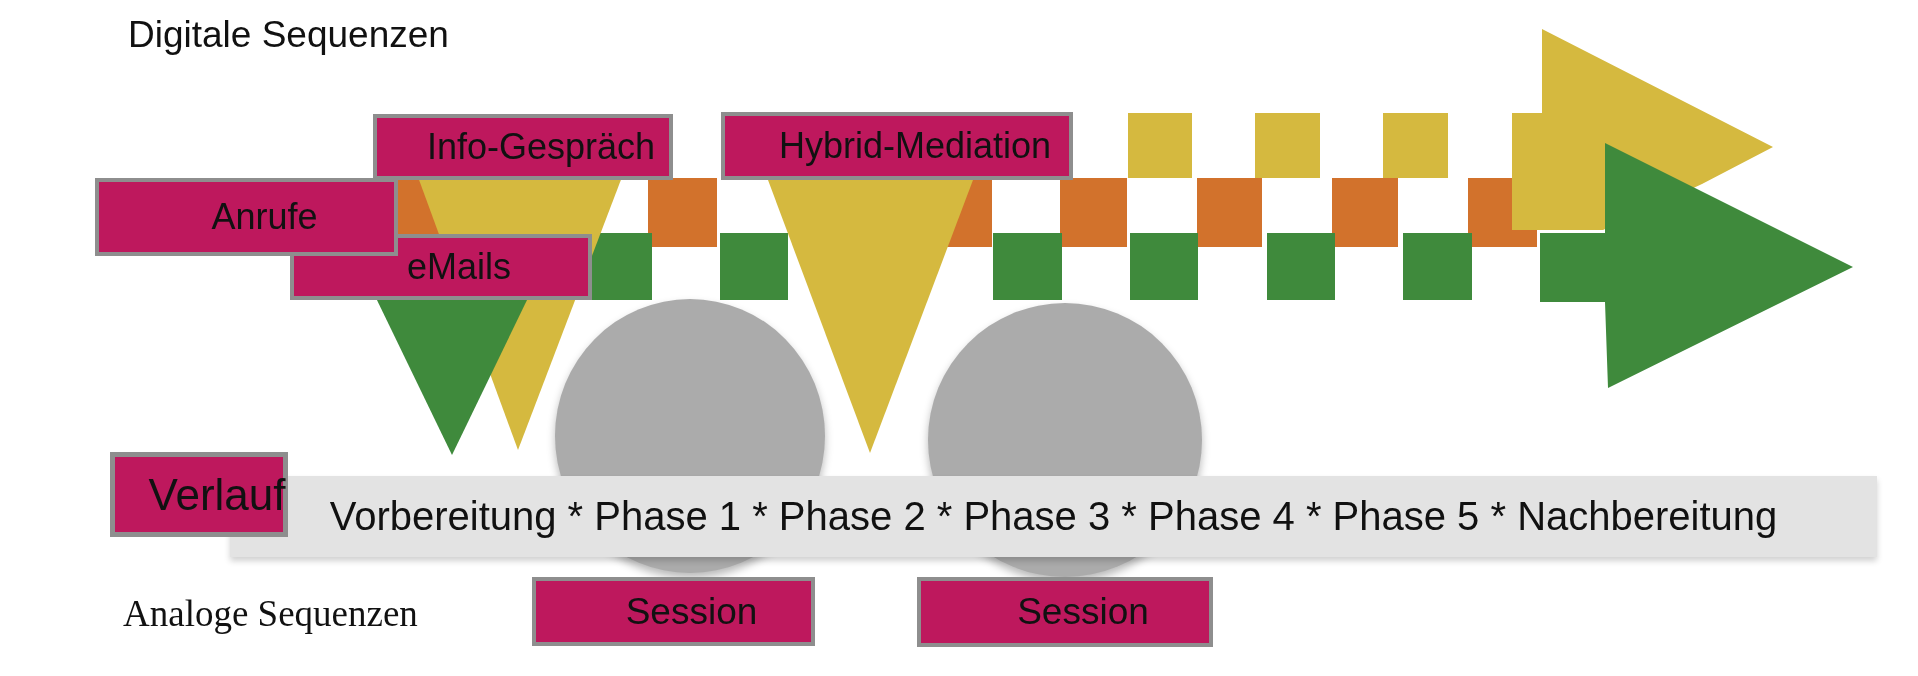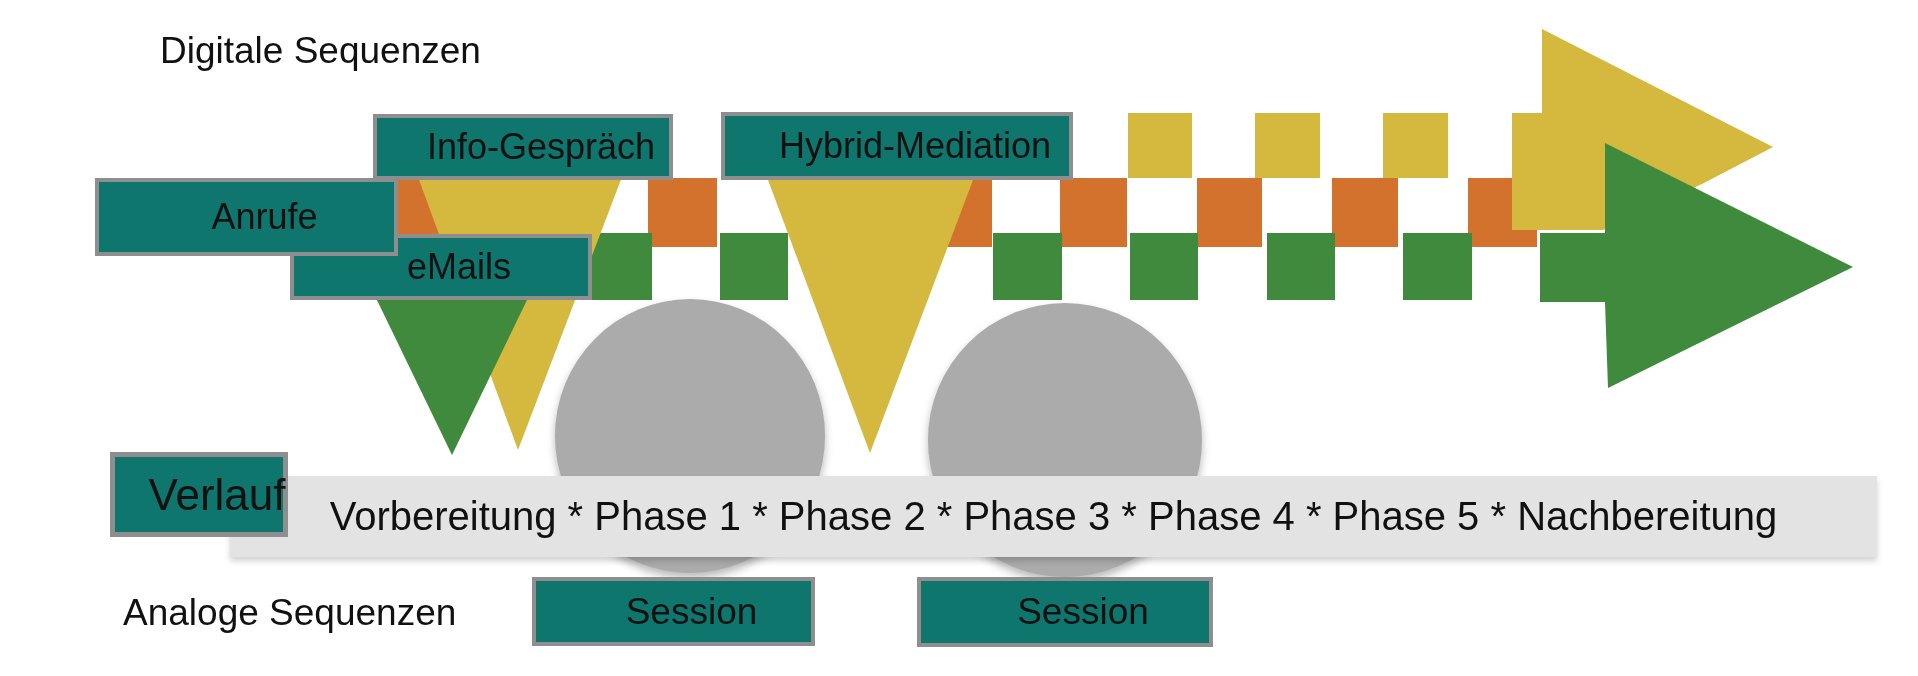--- a/index.html
+++ b/index.html
@@ -40,21 +40,21 @@
   .dash { position: absolute; z-index: 3; }
 
   
   #shapes-svg { position: absolute; left: 0; top: 0; z-index: 4; }
   .fill-yellow { fill: var(--yellow); }
   .fill-green  { fill: var(--green); }
 
   
   .callout {
     position: absolute;
-    background: #0f766e;
+    background: #be185d;
     border: 4px solid var(--border-gray);
     box-sizing: border-box;
     display: flex; align-items: center; justify-content: center;
     font-size: 36px;
     z-index: 5;
     white-space: nowrap;
     padding-left: 36px;
   }
   #box-info     { left: 373px; top: 114px; width: 300px; height: 66px; }
   #box-emails   { left: 290px; top: 234px; width: 302px; height: 66px; text-align: center; }
@@ -65,22 +65,22 @@
   #box-session1 { left: 532px; top: 577px; width: 283px; height: 69px; font-size: 37px; }
   #box-session2 { left: 917px; top: 577px; width: 296px; height: 70px; font-size: 37px; }
 
   
   .section-title {
     position: absolute;
     font-size: 37px;
     z-index: 6;
     white-space: nowrap;
   }
-  #title-digital { left: 128px; top: 30px; margin-left: 32px; }
-  #title-analog  { left: 123px; top: 592px; }
+  #title-digital { left: 128px; top: 14px; }
+  #title-analog  { left: 123px; top: 592px; font-family: Liberation Serif, serif; }
 </style>
 </head>
 <body>
 
 <div id="canvas">
 
   <div id="circle-1" class="session-circle"></div>
   <div id="circle-2" class="session-circle"></div>
 
   <div id="timeline-band">

